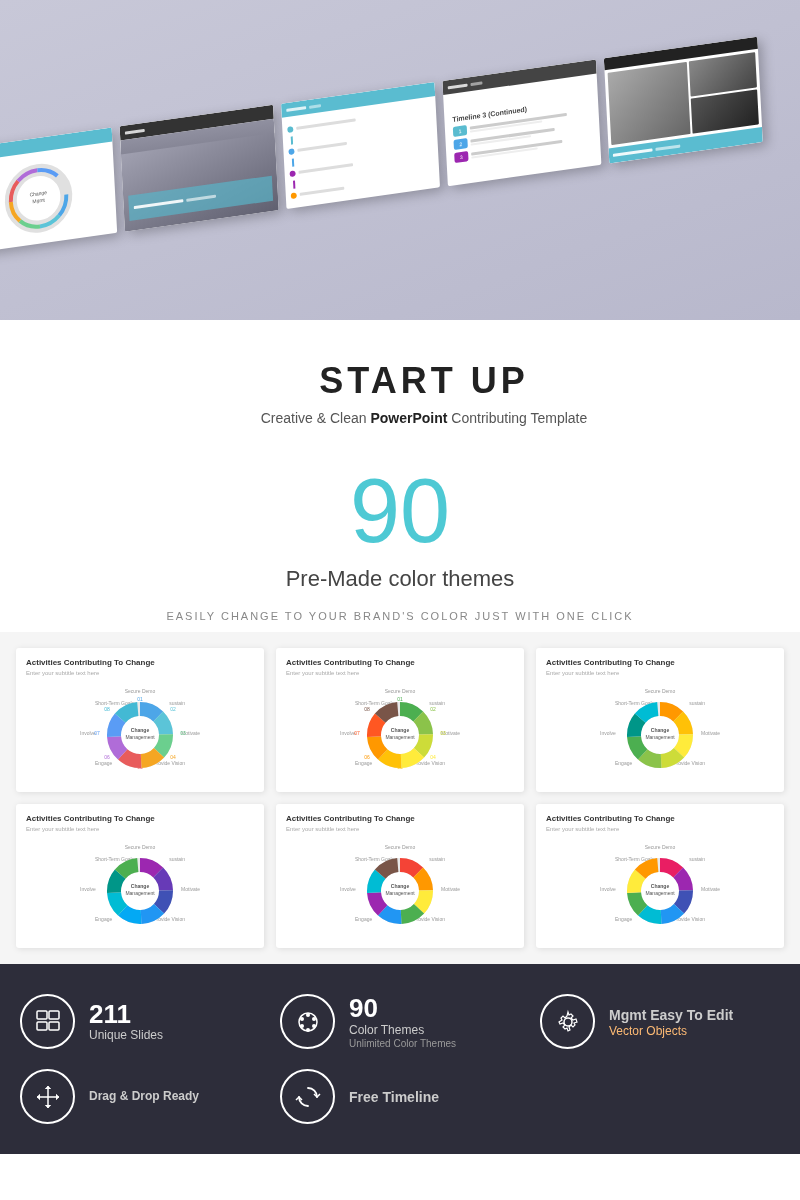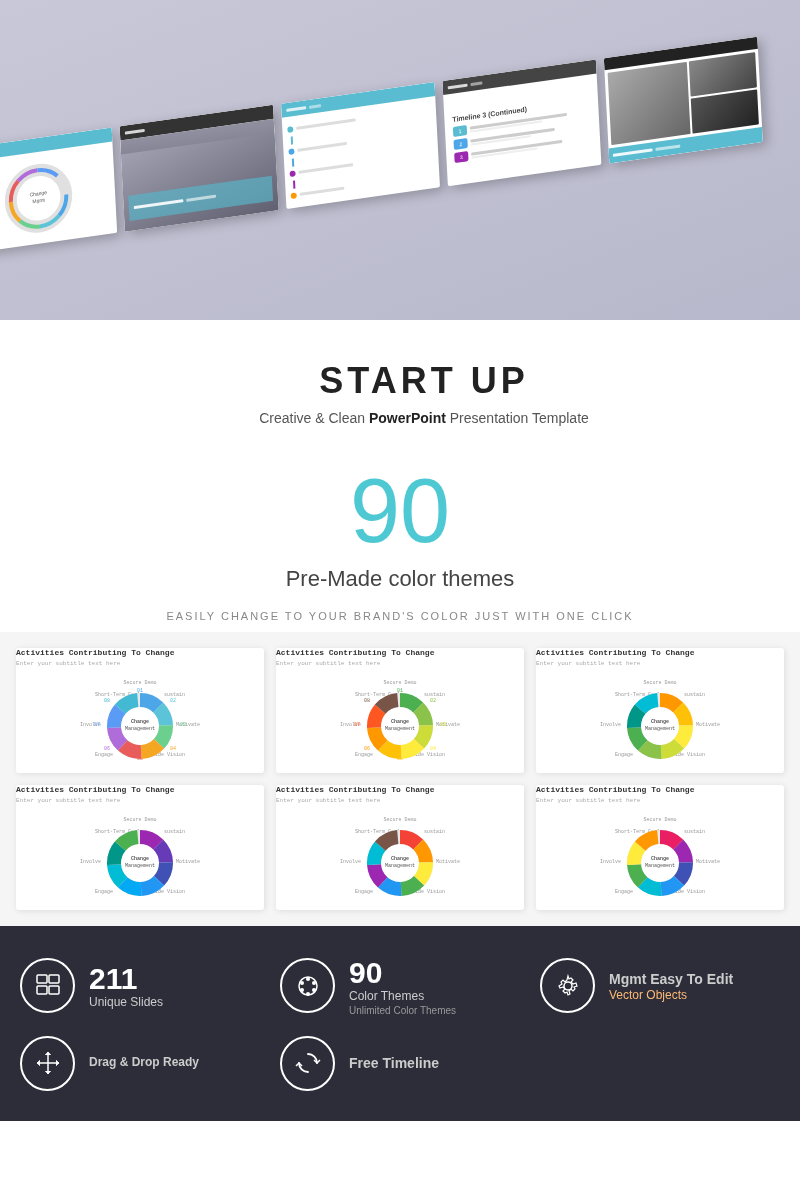--- a/index.html
+++ b/index.html
@@ -73,21 +73,21 @@
       gap: 12px;
       padding: 16px 16px;
       background: #f5f5f5;
     }
 
     .template-card {
       background: #fff;
       border-radius: 3px;
       box-shadow: 1px 1px 6px rgba(0,0,0,0.1);
       overflow: hidden;
-      font-family: Liberation Mono, monospace;
+      padding: 10px;
     }
 
     .template-card-title {
       font-size: 8px;
       font-weight: 600;
       color: #333;
       margin-bottom: 3px;
     }
 
     .template-card-subtitle {
@@ -128,21 +128,21 @@
       align-items: center;
       justify-content: center;
       flex-shrink: 0;
       color: #fff;
       font-size: 22px;
     }
 
     .stat-text {}
 
     .stat-number {
-      font-size: 30px;
+      font-size: 26px;
       font-weight: 700;
       color: #fff;
       line-height: 1.1;
     }
 
     .stat-label {
       font-size: 12px;
       color: #ccc;
       line-height: 1.3;
     }
@@ -350,21 +350,21 @@
           </div>
         </div>
       </div>
     </div>
   </div>
 </div>
 
 <div class="title-section">
   <h1>START UP</h1>
   <p class="subtitle">
-    <span>Creative &amp; Clean </span><strong>PowerPoint</strong><span> Presentation Template</span>
+    <span>Creative &amp; Clean </span><strong>PowerPoint</strong><span> Contributing Template</span>
   </p>
 </div>
 
 <div class="number-section">
   <div class="big-number">90</div>
   <div class="number-label">Pre-Made color themes</div>
   <div class="number-sublabel">EASILY CHANGE TO YOUR BRAND'S COLOR JUST WITH ONE CLICK</div>
 </div>
 
 <div class="slides-grid">

